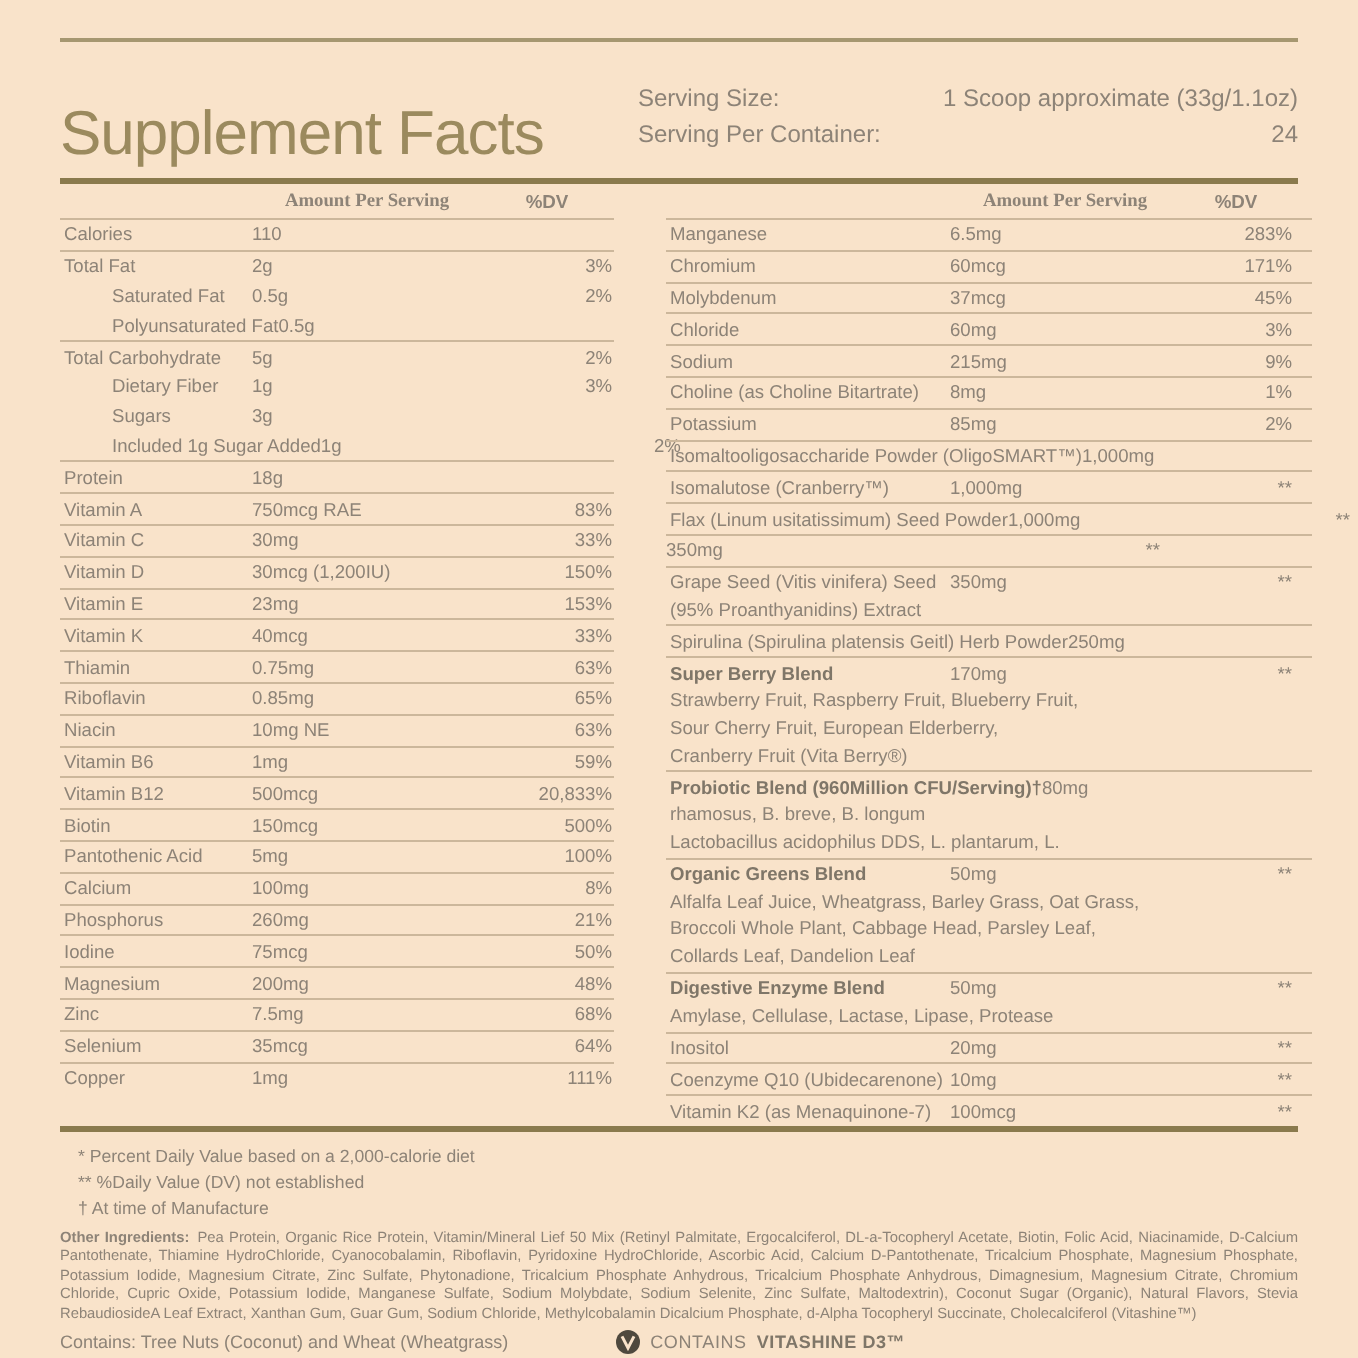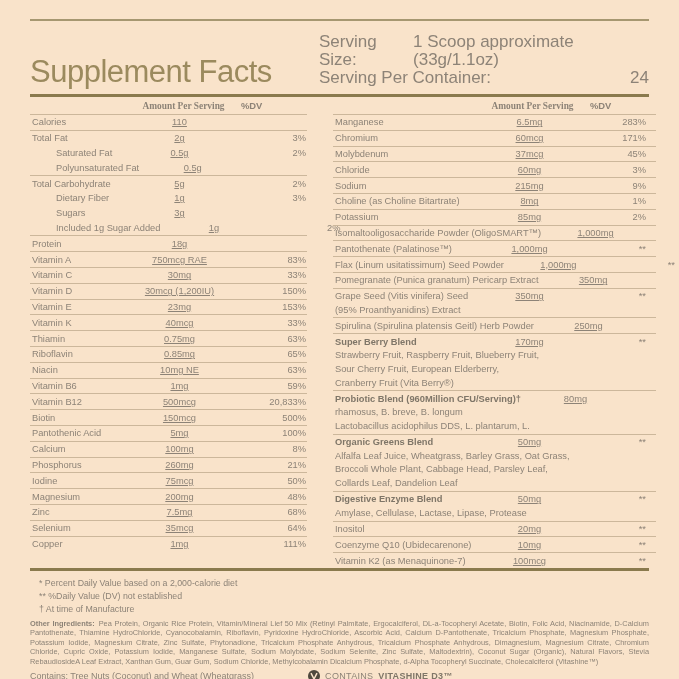--- a/index.html
+++ b/index.html
@@ -10,42 +10,42 @@
     --bar:#8a7a4d;
     --topline:#a69770;
     --thin:#ccb79b;
   }
   *{margin:0;padding:0;box-sizing:border-box;}
   body{background:#fff;font-family:"Liberation Sans",sans-serif;}
   .label{width:679px;height:679px;background:var(--bg);padding:0 23px;overflow:hidden;position:relative;}
   .topline{height:2px;background:var(--topline);margin:19px 7px 0 7px;}
   .header{display:flex;justify-content:space-between;align-items:flex-end;padding:6px 7px 4px 7px;}
   .title{font-size:31px;font-weight:400;color:var(--title);letter-spacing:-0.5px;line-height:1;margin-top:24px;}
-  .serving{width:330px;font-size:17px;color:var(--ink);align-self:center;margin-top:6px;}
+  .serving{width:330px;font-size:12px;color:var(--ink);align-self:center;margin-top:6px;}
   .serving .srow{display:flex;justify-content:space-between;line-height:18px;}
   .bar{height:3px;background:var(--bar);margin:3px 7px 0 7px;}
   .bar.bottom{margin-top:0;}
   .main{display:flex;gap:26px;padding:0 7px;}
   .tcol{flex:0 0 auto;}
   .tcol.left{width:277px;}
   .tcol.right{width:323px;}
   .col-header{display:grid;grid-template-columns:1fr 115px 66px;height:17px;align-items:center;
     font-size:9.4px;font-weight:700;color:var(--ink);}
   .col-header .amount{text-align:center;font-family:Liberation Serif, serif;}
-  .col-header .dv{text-align:left;}
+  .col-header .dv{text-align:center;}
   .tcol.left .col-header .dv{padding-right:1px;}
   .tcol.right .col-header .dv{padding-right:10px;}
   .row{border-top:1px solid var(--thin);}
   .row.indent{border-top:none;}
   .row-main{display:grid;grid-template-columns:1fr 115px 66px;height:14.8px;align-items:center;
     font-size:9.3px;color:var(--ink);}
   .row-main .name{white-space:nowrap;overflow:visible;padding-left:2px;}
   .row.indent .row-main .name{padding-left:26px;}
   .row.bold .row-main .name{font-weight:700;color:var(--ink-bold);}
-  .row-main .amount{text-align:center;white-space:nowrap;text-decoration:underline;}
+  .row-main .amount{text-align:left;white-space:nowrap;}
   .tcol.left .row-main .amount{padding-right:8px;}
   .tcol.right .row-main .amount{padding-right:6px;}
   .row-main .dv{text-align:right;white-space:nowrap;}
   .tcol.left .row-main .dv{padding-right:1px;}
   .tcol.right .row-main .dv{padding-right:10px;}
   .subline{font-size:9.3px;color:var(--ink);height:13.8px;line-height:13px;padding-left:2px;white-space:nowrap;}
   .footnotes{padding:6px 7px 0 16px;font-size:8.8px;color:var(--ink);line-height:13px;}
   .other{padding:3px 7px 0 7px;font-size:7.4px;color:var(--ink);line-height:9.4px;text-align:justify;}
   .other .oi-label{font-weight:700;padding-right:4px;}
   .contains-row{display:flex;align-items:center;gap:6px;padding:4px 7px 0 7px;font-size:9px;color:var(--ink);text-align:center;}
@@ -340,35 +340,34 @@
           </div>
           <div class="row">
             <div class="row-main">
               <span class="cell name">Isomaltooligosaccharide Powder (OligoSMART™)</span>
               <span class="cell amount">1,000mg</span>
               <span class="cell dv">**</span>
             </div>
           </div>
           <div class="row">
             <div class="row-main">
-              <span class="cell name">Pantothenate (Palatinose™)</span>
+              <span class="cell name">Isomalutose (Cranberry™)</span>
               <span class="cell amount">1,000mg</span>
               <span class="cell dv">**</span>
             </div>
           </div>
           <div class="row">
             <div class="row-main">
               <span class="cell name">Flax (Linum usitatissimum) Seed Powder</span>
               <span class="cell amount">1,000mg</span>
               <span class="cell dv">**</span>
             </div>
           </div>
           <div class="row">
             <div class="row-main">
-              <span class="cell name">Pomegranate (Punica granatum) Pericarp Extract</span>
               <span class="cell amount">350mg</span>
               <span class="cell dv">**</span>
             </div>
           </div>
           <div class="row">
             <div class="row-main">
               <span class="cell name">Grape Seed (Vitis vinifera) Seed</span>
               <span class="cell amount">350mg</span>
               <span class="cell dv">**</span>
             </div>

